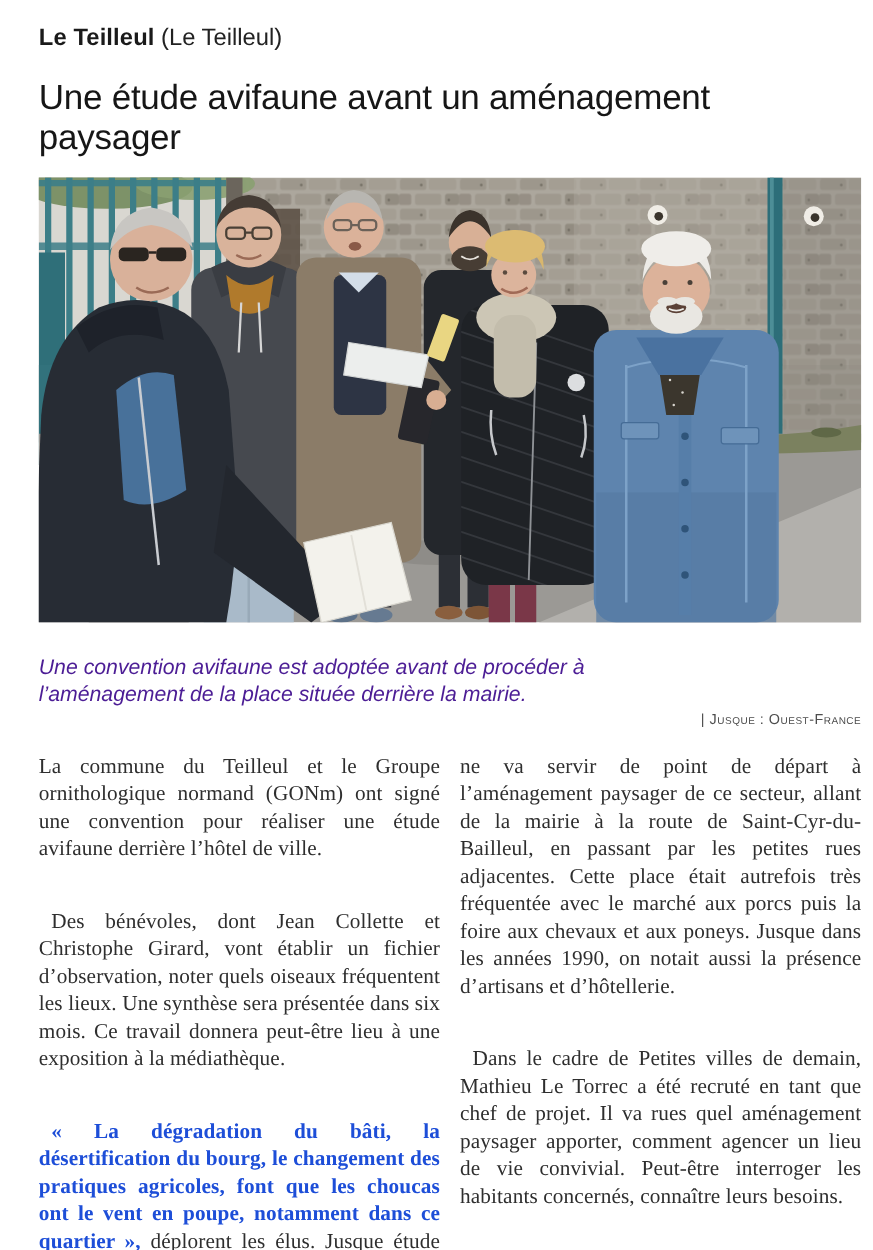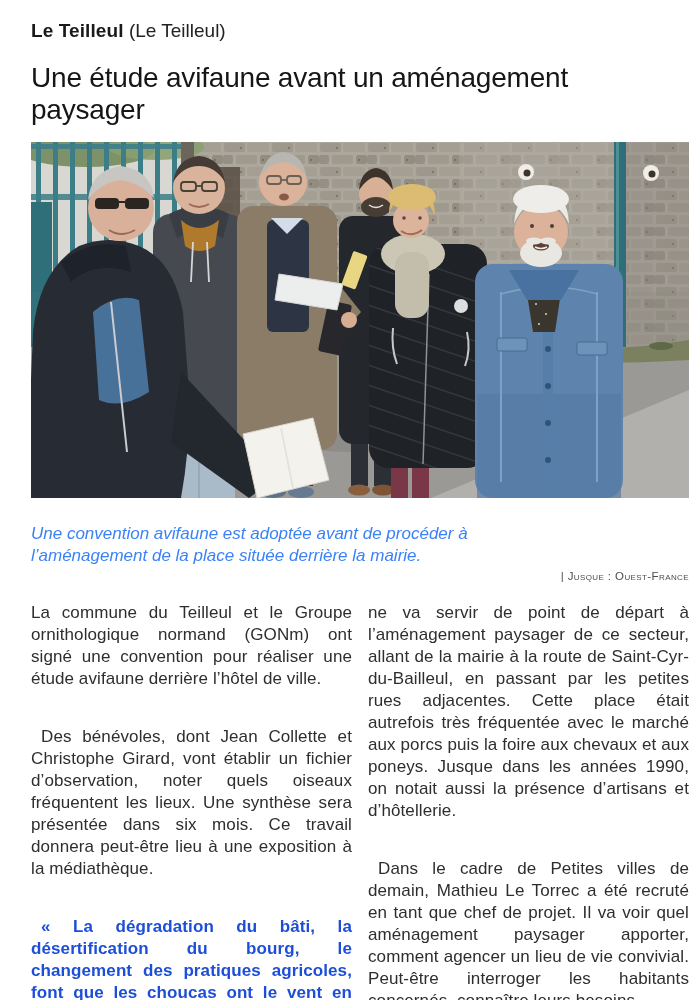--- a/index.html
+++ b/index.html
@@ -15,33 +15,33 @@
     font-size:28px;font-weight:400;letter-spacing:-.2px;color:#161616;
     margin:19px 0 16px 0;line-height:1.15;
   }
   .photo-wrap{width:658px;height:356px;line-height:0;}
   .photo-wrap svg{display:block;}
   .caption-row{
     display:flex;justify-content:space-between;align-items:flex-end;
     margin-top:8px;gap:10px;
   }
   .caption{
-    font-style:italic;font-size:17px;line-height:22px;color:#3b82f6;
+    font-style:italic;font-size:17px;line-height:22px;color:#4c1d95;
     max-width:608px;flex:1;
   }
   .credit{
     font-size:11.5px;color:#4d4d4d;white-space:nowrap;
     font-variant:small-caps;letter-spacing:.4px;padding-bottom:2px;
   }
   .columns{display:flex;gap:16px;margin-top:18px;}
   .col{
     flex:1;min-width:0;font-size:17px;line-height:22px;color:#2e2e2e;
     text-align:justify;letter-spacing:.1px;
   }
-  .col p{margin:0;}
+  .col p{margin:0;font-family:Liberation Serif, serif;}
   .col p.indent{text-indent:10px;margin-top:36px;}
   .col strong{color:#1d4ed8;font-weight:700;}
 </style>
 </head>
 <body>
 
 <div class="page">
 
   <p class="kicker"><span class="loc">Le Teilleul</span> <span class="loc-paren">(Le Teilleul)</span></p>
 
@@ -255,17 +255,17 @@
   </div>
 
   <div class="columns">
     <div class="col">
         <p><span>La commune du Teilleul et le Groupe ornithologique normand (GONm) ont signé une convention pour réaliser une étude avifaune derrière l’hôtel de ville.</span></p>
         <p class="indent"><span>Des bénévoles, dont Jean Collette et Christophe Girard, vont établir un fichier d’observation, noter quels oiseaux fréquentent les lieux. Une synthèse sera présentée dans six mois. Ce travail donnera peut-être lieu à une exposition à la médiathèque.</span></p>
         <p class="indent"><strong>« La dégradation du bâti, la désertification du bourg, le changement des pratiques agricoles, font que les choucas ont le vent en poupe, notamment dans ce quartier », </strong><span>déplorent les élus. Jusque étude avifau-</span></p>
       </div>
     <div class="col">
         <p><span>ne va servir de point de départ à l’aménagement paysager de ce secteur, allant de la mairie à la route de Saint-Cyr-du-Bailleul, en passant par les petites rues adjacentes. Cette place était autrefois très fréquentée avec le marché aux porcs puis la foire aux chevaux et aux poneys. Jusque dans les années 1990, on notait aussi la présence d’artisans et d’hôtellerie.</span></p>
-        <p class="indent"><span>Dans le cadre de Petites villes de demain, Mathieu Le Torrec a été recruté en tant que chef de projet. Il va voir quel aménagement paysager apporter, comment agencer un lieu de vie convivial. Peut-être interroger les habitants concernés, connaître leurs besoins.</span></p>
+        <p class="indent"><span>Dans le cadre de Petites villes de demain, Mathieu Le Torrec a été recruté en tant que chef de projet. Il va rues quel aménagement paysager apporter, comment agencer un lieu de vie convivial. Peut-être interroger les habitants concernés, connaître leurs besoins.</span></p>
       </div>
   </div>
 
 </div>
 
 </body></html>

